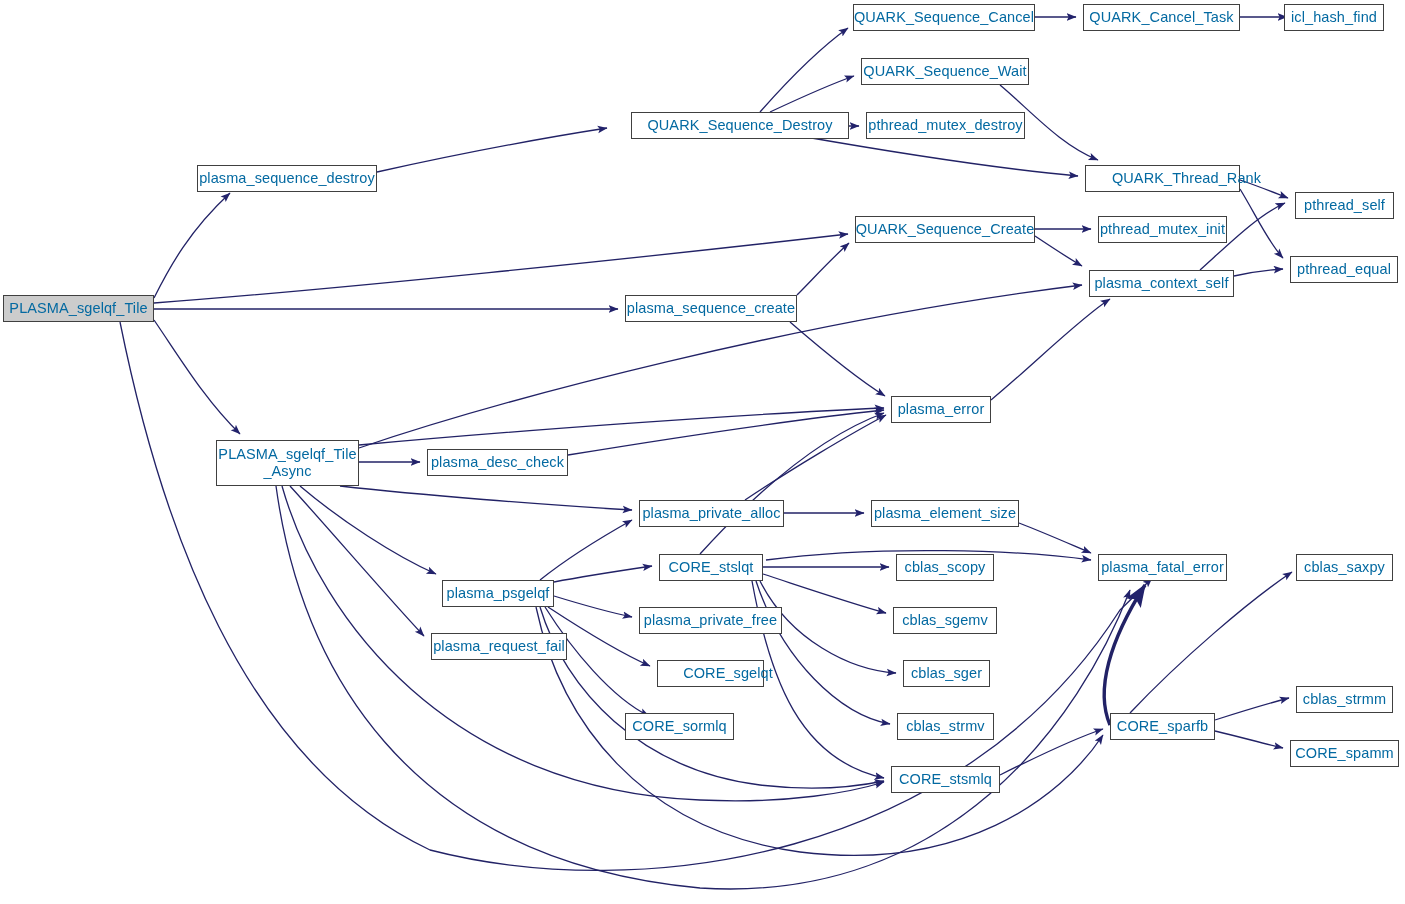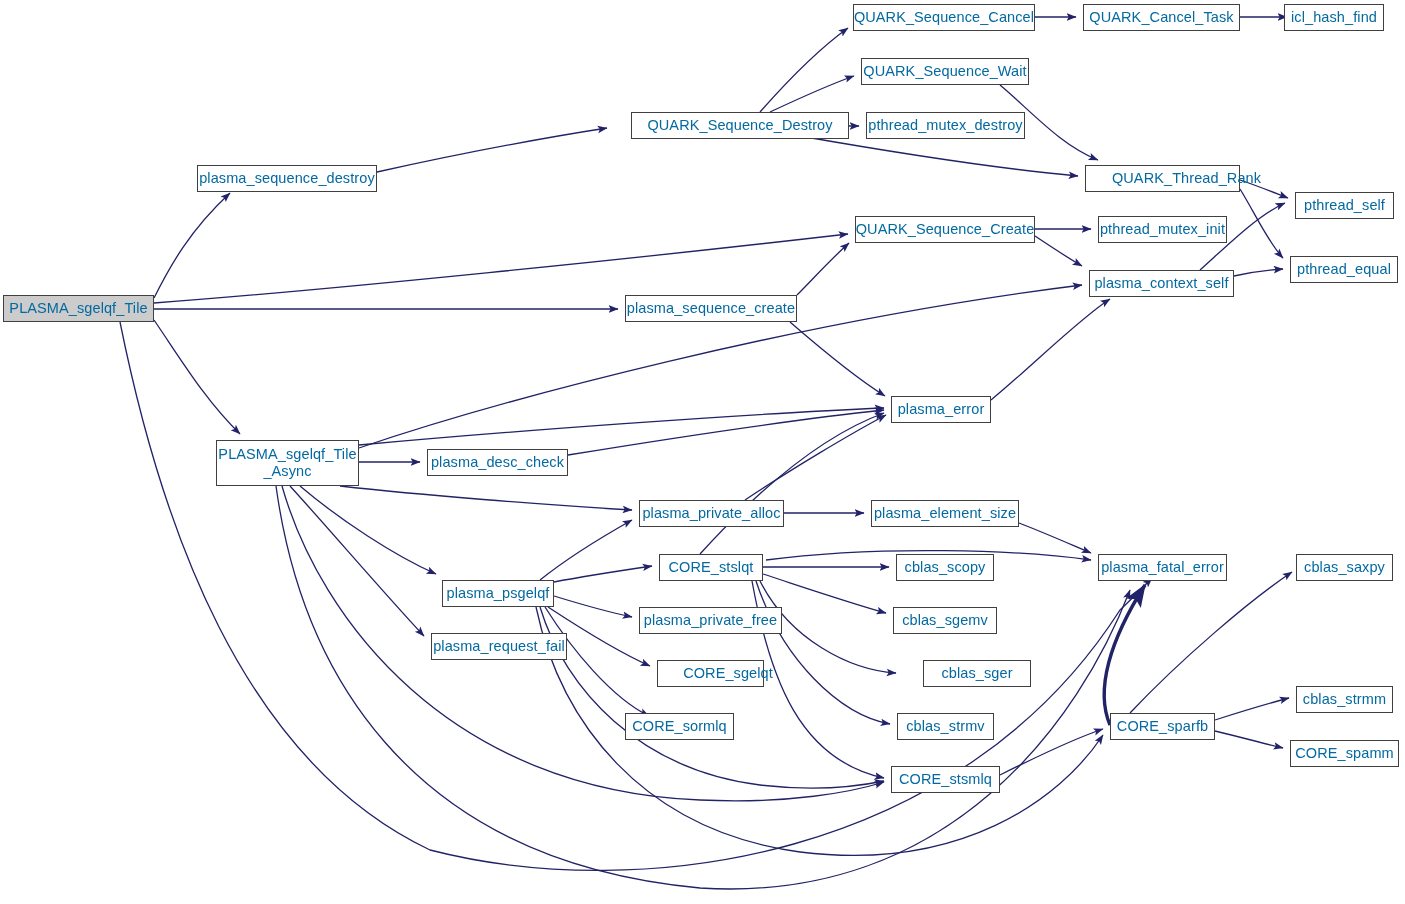--- a/index.html
+++ b/index.html
@@ -116,21 +116,21 @@
       <div class="node" style="left: 855px; top: 216px; width: 180px; height: 27px;"><span>QUARK_Sequence_Create</span></div>
       <div class="node" style="left: 891px; top: 396px; width: 100px; height: 27px;"><span>plasma_error</span></div>
       <div class="node" style="left: 639px; top: 500px; width: 145px; height: 27px;"><span>plasma_private_alloc</span></div>
       <div class="node" style="left: 659px; top: 554px; width: 104px; height: 27px;"><span>CORE_stslqt</span></div>
       <div class="node" style="left: 639px; top: 607px; width: 143px; height: 27px;"><span>plasma_private_free</span></div>
       <div class="node" style="left: 657px; top: 660px; width: 107px; height: 27px; padding-left: 35px;"><span>CORE_sgelqt</span></div>
       <div class="node" style="left: 625px; top: 713px; width: 109px; height: 27px;"><span>CORE_sormlq</span></div>
       <div class="node" style="left: 871px; top: 500px; width: 148px; height: 27px;"><span>plasma_element_size</span></div>
       <div class="node" style="left: 896px; top: 554px; width: 98px; height: 27px;"><span>cblas_scopy</span></div>
       <div class="node" style="left: 893px; top: 607px; width: 104px; height: 27px;"><span>cblas_sgemv</span></div>
-      <div class="node" style="left: 923px; top: 660px; width: 108px; height: 27px;"><span>cblas_sger</span></div>
+      <div class="node" style="left: 903px; top: 660px; width: 87px; height: 27px;"><span>cblas_sger</span></div>
       <div class="node" style="left: 897px; top: 713px; width: 97px; height: 27px;"><span>cblas_strmv</span></div>
       <div class="node" style="left: 891px; top: 766px; width: 109px; height: 27px;"><span>CORE_stsmlq</span></div>
       <div class="node" style="left: 1085px; top: 165px; width: 155px; height: 27px; padding-left: 48px;"><span>QUARK_Thread_Rank</span></div>
       <div class="node" style="left: 1098px; top: 216px; width: 129px; height: 27px;"><span>pthread_mutex_init</span></div>
       <div class="node" style="left: 1089px; top: 270px; width: 145px; height: 27px;"><span>plasma_context_self</span></div>
       <div class="node" style="left: 1098px; top: 554px; width: 129px; height: 27px;"><span>plasma_fatal_error</span></div>
       <div class="node" style="left: 1110px; top: 713px; width: 105px; height: 27px;"><span>CORE_sparfb</span></div>
       <div class="node" style="left: 1083px; top: 4px; width: 157px; height: 27px;"><span>QUARK_Cancel_Task</span></div>
       <div class="node" style="left: 1284px; top: 4px; width: 100px; height: 27px;"><span>icl_hash_find</span></div>
       <div class="node" style="left: 1295px; top: 192px; width: 99px; height: 27px;"><span>pthread_self</span></div>

